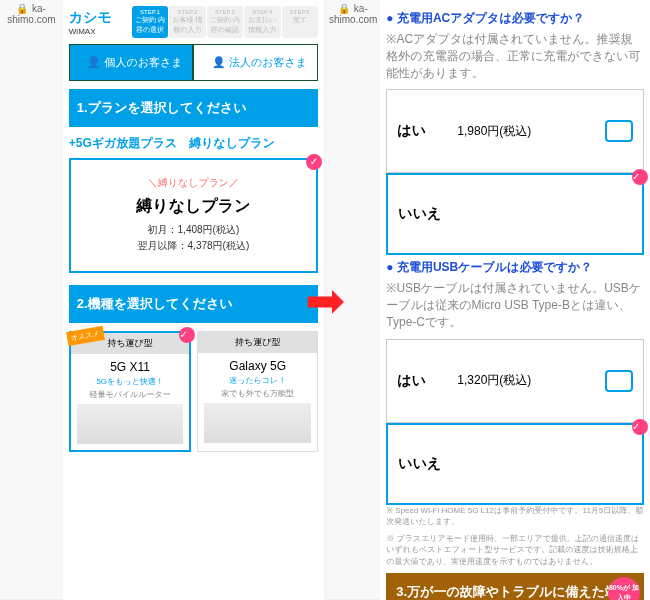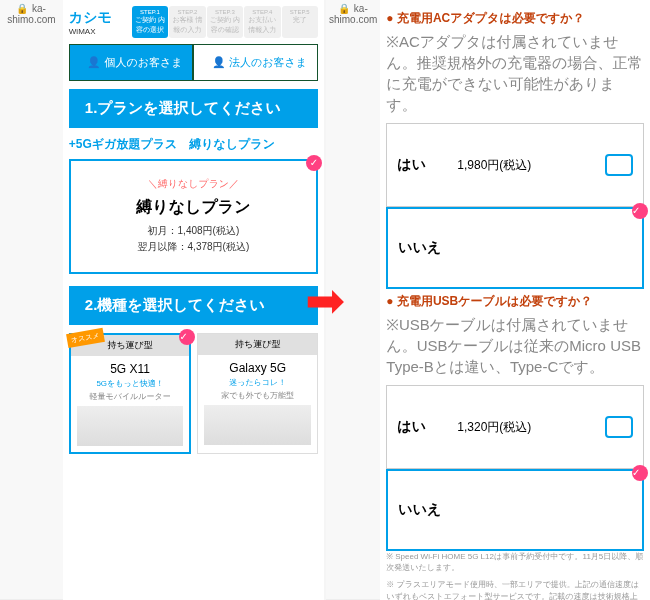--- a/index.html
+++ b/index.html
@@ -12,40 +12,40 @@
 .logo{color:#00a0e9;font-weight:bold;font-size:14px}
 .logo-sub{font-size:8px;color:#333}
 .steps{display:flex;gap:1px;flex:1}
 .step{background:#f0f0f0;color:#bbb;padding:3px 2px;font-size:7px;text-align:center;flex:1;border-radius:3px}
 .step.active{background:#00a0e9;color:#fff}
 .step-num{display:block;font-size:6px}
 .tabs{display:flex;margin-bottom:8px}
 .tab{flex:1;padding:10px;text-align:right;font-size:11px;color:#00a0e9;background:#fff;border:1px solid #14532d}
 .tab.active{background:#00a0e9;color:#fff}
 .tab::before{content:"👤 "}
-.section-head{background:#00a0e9;color:#fff;padding:10px 16px;font-size:15px;font-weight:bold;margin-bottom:8px}
+.section-head{background:#00a0e9;color:#fff;padding:10px 8px;font-size:13px;font-weight:bold;margin-bottom:8px}
 .plan-label{color:#00a0e9;font-size:12px;font-weight:bold;margin-bottom:6px}
 .plan-card{border:2px solid #00a0e9;padding:16px 10px;text-align:center;position:relative;margin-bottom:12px}
 .check{position:absolute;top:-6px;right:-6px;width:16px;height:16px;background:#ff4081;border-radius:50%;color:#fff;font-size:10px;line-height:16px}
 .tagline{color:#ff6b6b;font-size:10px;margin-bottom:6px}
 .plan-name{font-size:16px;font-weight:bold;margin-bottom:6px}
 .plan-price{font-size:10px;color:#333;margin-bottom:2px}
 .devices{display:flex;gap:6px}
 .device{flex:1;border:1px solid #ddd;position:relative}
 .device.sel{border:2px solid #00a0e9}
 .dev-head{background:#e0e0e0;padding:4px;font-size:9px;text-align:center}
 .dev-body{padding:6px;text-align:center}
 .dev-name{font-size:12px;font-weight:normal;margin-bottom:2px}
 .dev-tag{color:#00a0e9;font-size:8px;margin-bottom:2px}
 .dev-desc{font-size:8px;color:#888}
 .dev-img{height:40px;background:linear-gradient(#eee,#ddd);margin-top:4px}
 .badge{position:absolute;top:-4px;left:-4px;background:#ff9800;color:#fff;font-size:7px;padding:2px 4px;transform:rotate(-10deg)}
-.question{color:#c2410c;font-size:12px;font-weight:bold;margin:4px 0}
+.question{color:#1d4ed8;font-size:12px;font-weight:bold;margin:4px 0}
 .question::before{content:"● "}
-.note{font-size:15px;color:#888;margin-bottom:8px;line-height:1.4}
+.note{font-size:12px;color:#888;margin-bottom:8px;line-height:1.4}
 .opt{border:1px solid #ccc;padding:30px 10px;margin-bottom:0;display:flex;align-items:center;gap:10px;position:relative}
 .opt.sel{border:2px solid #00a0e9}
 .opt-label{font-size:14px;font-weight:bold;flex:0 0 50px}
 .opt-price{font-size:12px}
 .opt-icon{width:28px;height:22px;border:2px solid #00a0e9;border-radius:4px;margin-left:auto}
 .small-note{font-size:8px;color:#999;line-height:1.4;margin-bottom:6px}
 .warranty{background:#a16207;color:#fff;padding:10px;font-size:13px;font-weight:bold;position:relative}
 .wbadge{position:absolute;right:4px;top:4px;background:#ff4081;color:#fff;border-radius:50%;width:32px;height:32px;font-size:7px;display:flex;align-items:center;justify-content:center;text-align:center}
 .arrow{position:absolute;left:50%;top:50%;transform:translate(-50%,-50%);z-index:10;color:#ff2222;font-size:48px}
 </style>

